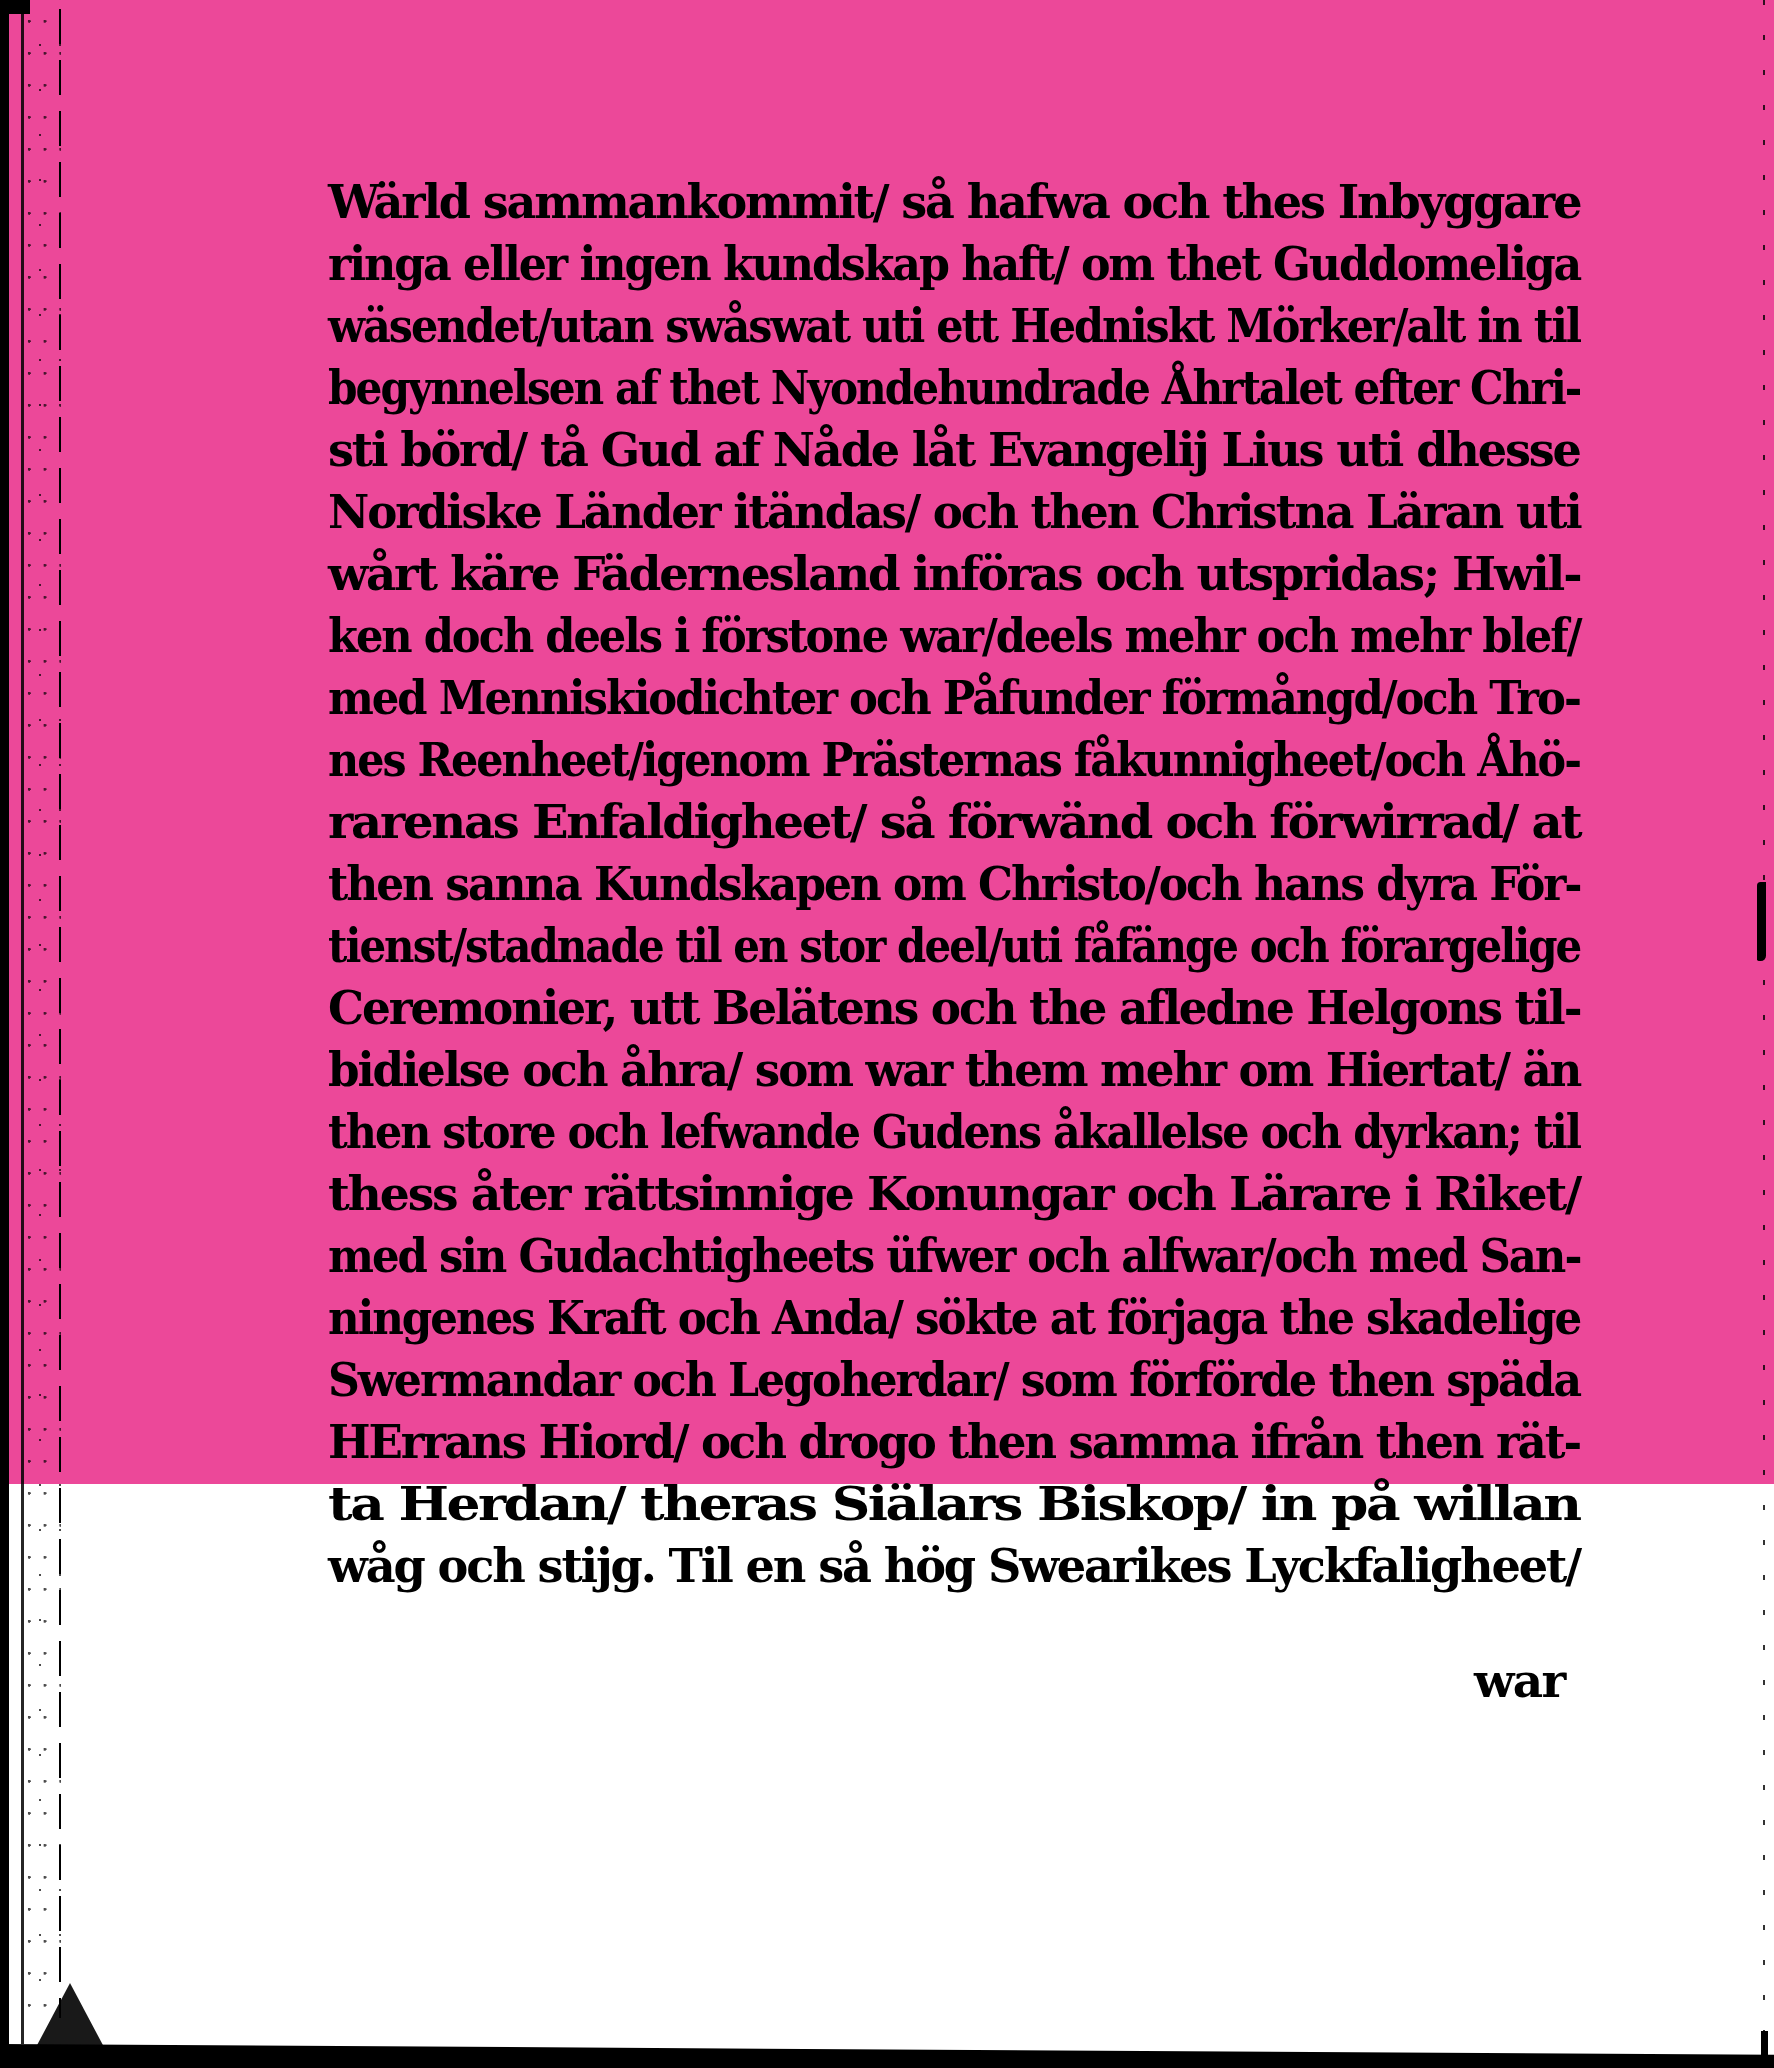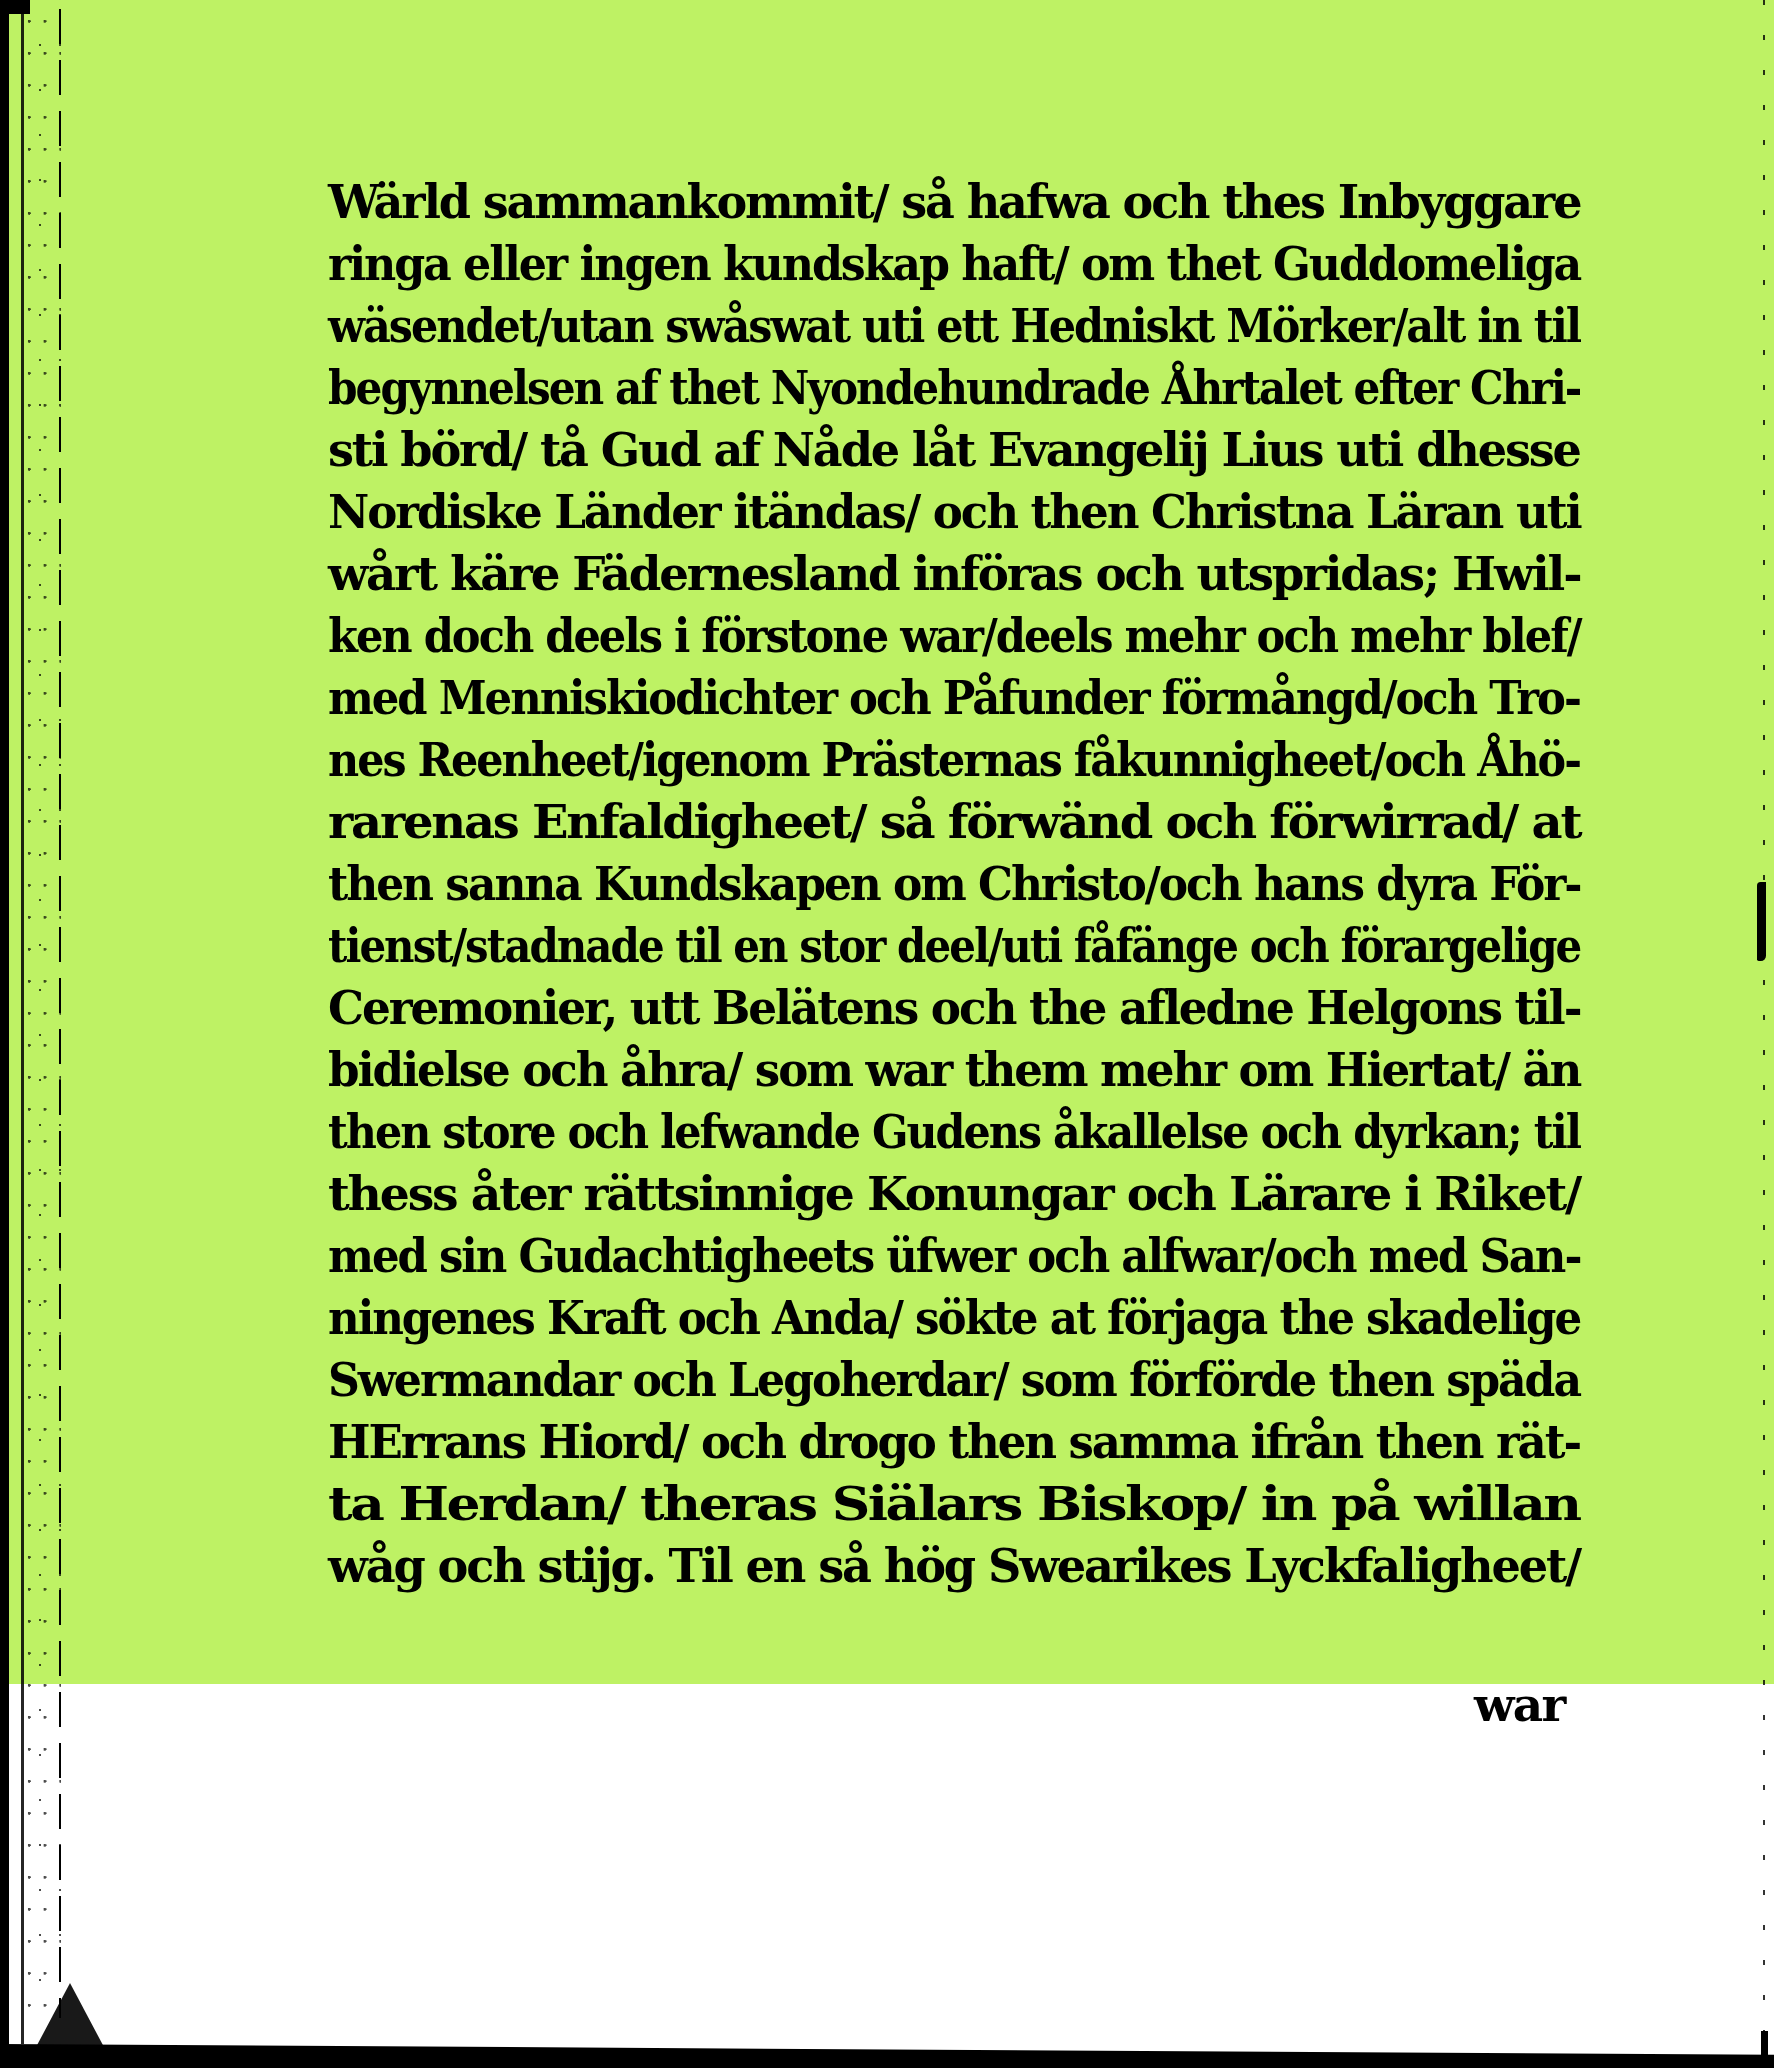--- a/index.html
+++ b/index.html
@@ -1,20 +1,20 @@
 <!DOCTYPE html>
 <html style="font-size:14px"><head>
 <meta charset="utf-8">
 <style>
   html, body { margin: 0; padding: 0; }
   body {
     width: 1775px; height: 2068px; position: relative; overflow: hidden;
     background: #ffffff;
   }
-  .page { position: absolute; left: 0; top: 0; width: 1775px; height: 1684px; background: #bef264; }
+  .page { position: absolute; left: 0; top: 0; width: 1775px; height: 1484px; background: #ec4899; }
   .left-band { position: absolute; left: 0; top: 0; width: 8.7px; height: 2068px; background: #000; }
   .left-band-top { position: absolute; left: 0; top: 0; width: 30px; height: 14px; background: #000; }
   .gutter-line-1 { position: absolute; left: 21px; top: 8.7px; width: 2.6px; height: 2035px; background: #000; opacity: 0.85; }
   .gutter-line-2 { position: absolute; left: 59px; top: 8.7px; width: 1.7px; height: 2009px;
      background: repeating-linear-gradient(to bottom, #000 0 35px, transparent 35px 51px); }
   .gutter-speckle { position: absolute; left: 26px; top: 17.5px; width: 35px; height: 1991px;
      background:
        radial-gradient(circle at 20% 10%, #000 1.3px, transparent 1.7px) 0 0/15.7px 32px,
        radial-gradient(circle at 70% 60%, #000 0.9px, transparent 1.4px) 0 0/20px 45px;
      opacity: 0.7; }
@@ -35,21 +35,20 @@
   .line {
     display: block; height: 62px; white-space: nowrap; overflow: visible;
     text-align: justify; text-align-last: justify;
     letter-spacing: -2.2px;
     transform-origin: left center;
   }
   .catchword {
     position: absolute; left: 1474px; top: 1653px;
     font-family: "DejaVu Serif", serif; font-weight: bold; font-size: 47px; color: #000;
     letter-spacing: -1.7px;
-    margin-top: 24px;
   }
 </style>
 </head>
 <body>
 
 <div class="page">
   <div class="left-band"></div>
   <div class="left-band-top"></div>
   <div class="gutter-line-1"></div>
   <div class="gutter-line-2"></div>

